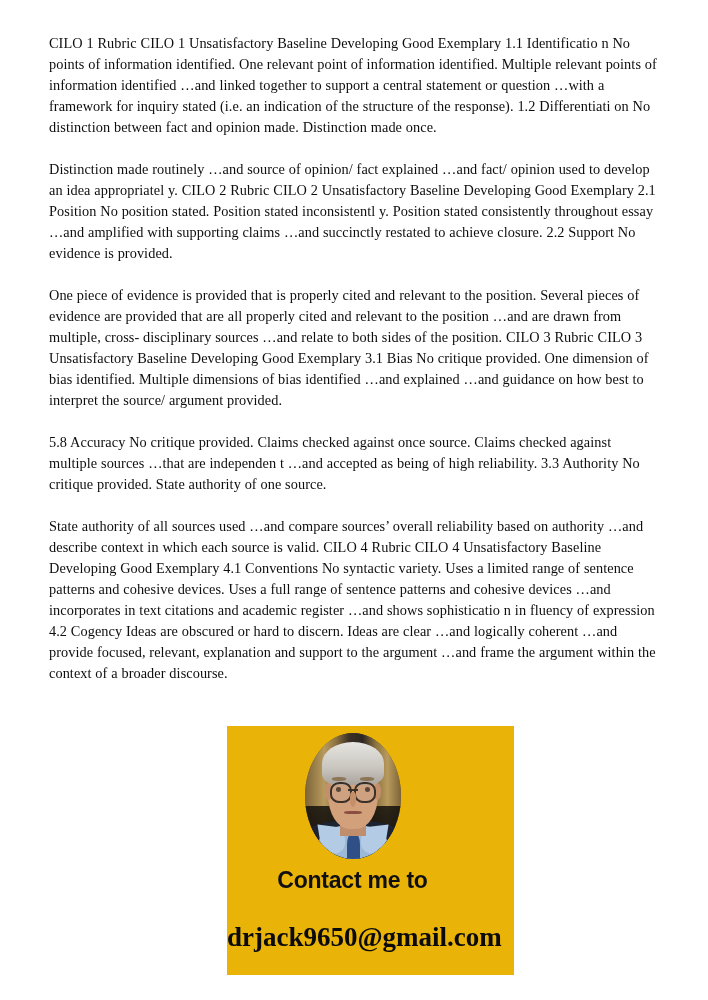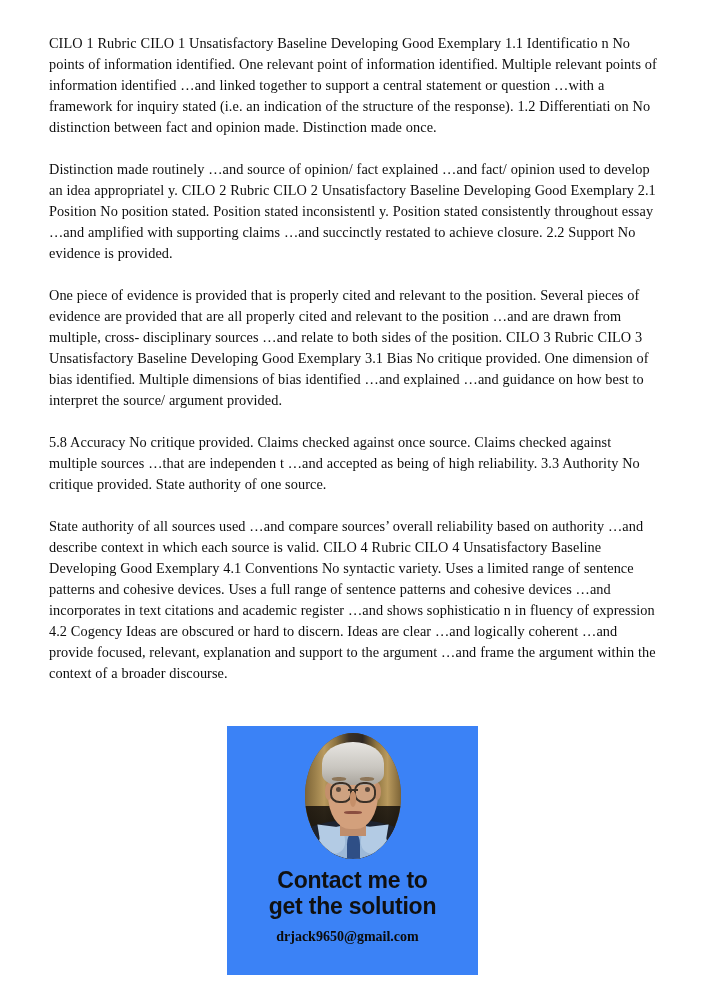--- a/index.html
+++ b/index.html
@@ -225,39 +225,39 @@
   #card-line1 { top: 141px; }
   #card-line2 { top: 167px; }
   #card-email {
     position: absolute;
     left: 0;
     top: 198px;
     width: 241px;
     text-align: center;
     font-family: "Liberation Serif", "DejaVu Serif", serif;
     font-weight: bold;
-    font-size: 14px;
+    font-size: 27px;
     line-height: 26px;
     color: #0b0b0b;
   }
 </style>
 </head>
 <body>
 
 <div id="page">
 
   <div id="doc-body">
     <p class="para">CILO 1 Rubric CILO 1 Unsatisfactory Baseline Developing Good Exemplary 1.1 Identificatio n No points of information identified. One relevant point of information identified. Multiple relevant points of information identified …and linked together to support a central statement or question …with a framework for inquiry stated (i.e. an indication of the structure of the response). 1.2 Differentiati on No distinction between fact and opinion made. Distinction made once.</p>
     <p class="para">Distinction made routinely …and source of opinion/ fact explained …and fact/ opinion used to develop an idea appropriatel y. CILO 2 Rubric CILO 2 Unsatisfactory Baseline Developing Good Exemplary 2.1 Position No position stated. Position stated inconsistentl y. Position stated consistently throughout essay …and amplified with supporting claims …and succinctly restated to achieve closure. 2.2 Support No evidence is provided.</p>
     <p class="para">One piece of evidence is provided that is properly cited and relevant to the position. Several pieces of evidence are provided that are all properly cited and relevant to the position …and are drawn from multiple, cross- disciplinary sources …and relate to both sides of the position. CILO 3 Rubric CILO 3 Unsatisfactory Baseline Developing Good Exemplary 3.1 Bias No critique provided. One dimension of bias identified. Multiple dimensions of bias identified …and explained …and guidance on how best to interpret the source/ argument provided.</p>
     <p class="para">5.8 Accuracy No critique provided. Claims checked against once source. Claims checked against multiple sources …that are independen t …and accepted as being of high reliability. 3.3 Authority No critique provided. State authority of one source.</p>
     <p class="para">State authority of all sources used …and compare sources’ overall reliability based on authority …and describe context in which each source is valid. CILO 4 Rubric CILO 4 Unsatisfactory Baseline Developing Good Exemplary 4.1 Conventions No syntactic variety. Uses a limited range of sentence patterns and cohesive devices. Uses a full range of sentence patterns and cohesive devices …and incorporates in text citations and academic register …and shows sophisticatio n in fluency of expression 4.2 Cogency Ideas are obscured or hard to discern. Ideas are clear …and logically coherent …and provide focused, relevant, explanation and support to the argument …and frame the argument within the context of a broader discourse.</p>
   </div>
 
-  <div id="contact-card" style="background: #3b82f6;">
+  <div id="contact-card" style="background: #eab308; padding-left: 36px;">
 
     <div id="portrait">
       <div class="p-bg"></div>
       <div class="p-wallshadow"></div>
       <div class="p-shoulders"></div>
       <div class="p-shirt"></div>
       <div class="p-collarL"></div>
       <div class="p-collarR"></div>
       <div class="p-tie"></div>
       <div class="p-neck"></div>
@@ -270,18 +270,17 @@
       <div class="p-eyeL"></div>
       <div class="p-eyeR"></div>
       <div class="p-lensL"></div>
       <div class="p-lensR"></div>
       <div class="p-glass-bridge"></div>
       <div class="p-nose"></div>
       <div class="p-mouth"></div>
     </div>
 
     <div id="card-line1">Contact me to</div>
-    <div id="card-line2">get the solution</div>
     <div id="card-email">drjack9650@gmail.com</div>
 
   </div>
 
 </div>
 
 </body></html>

